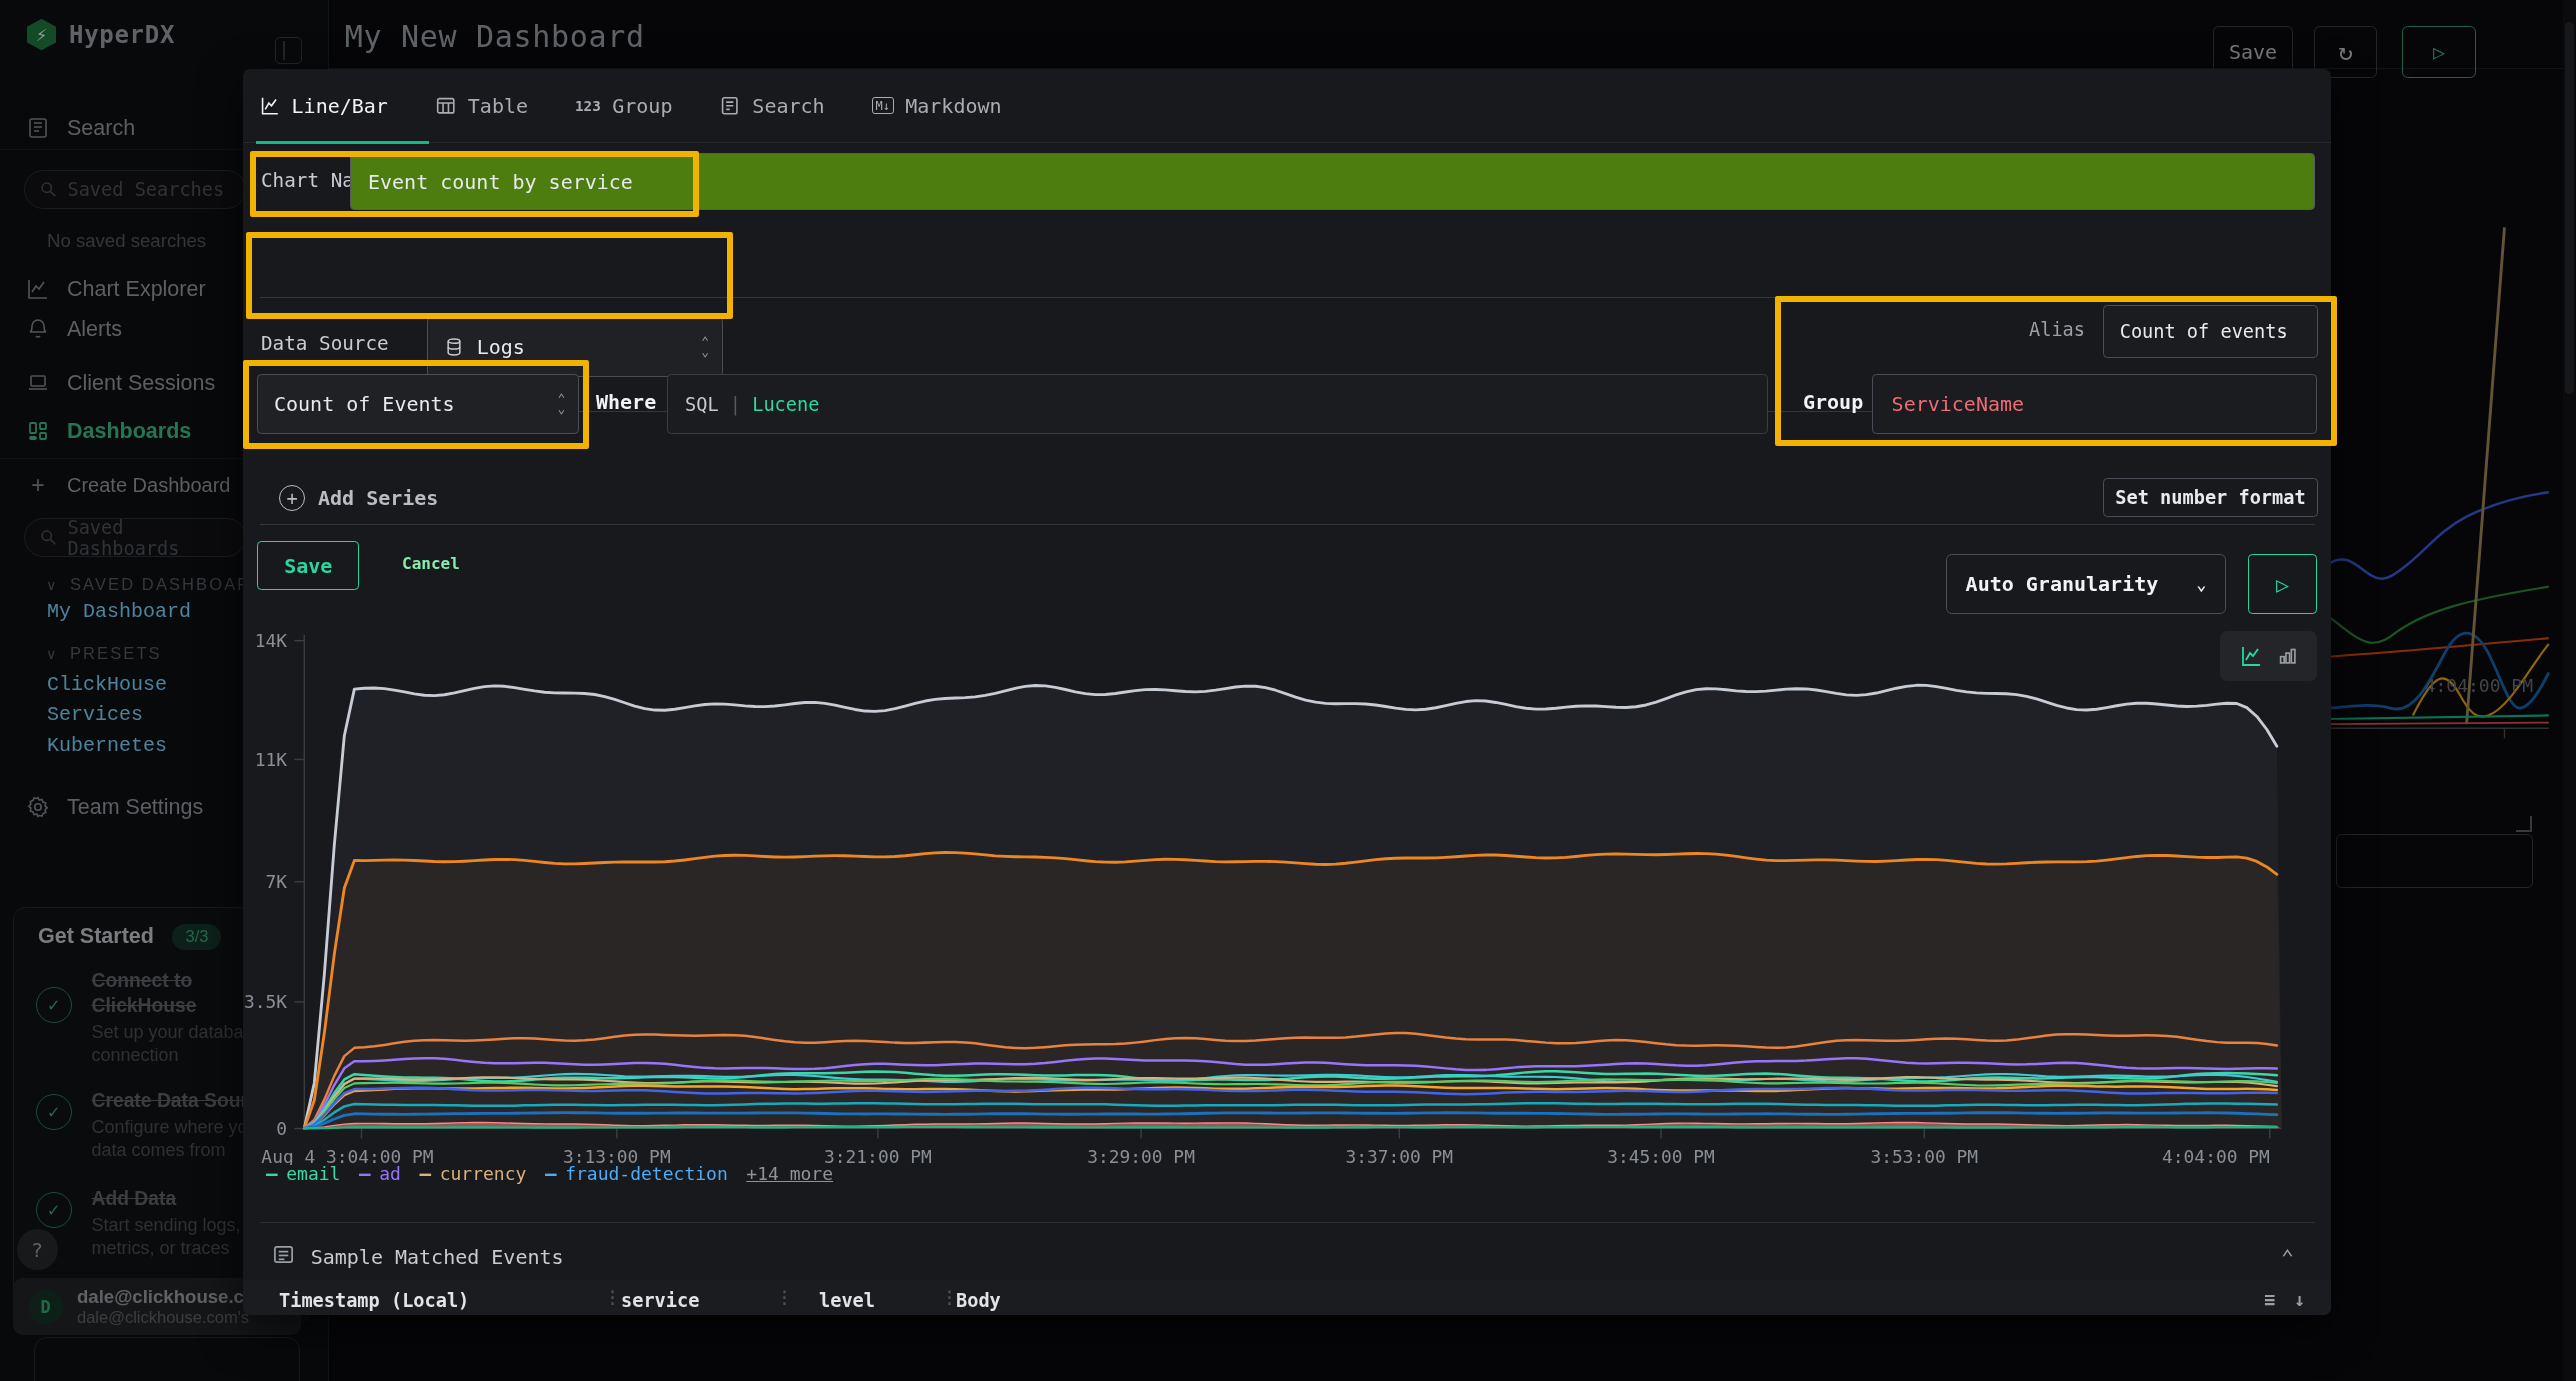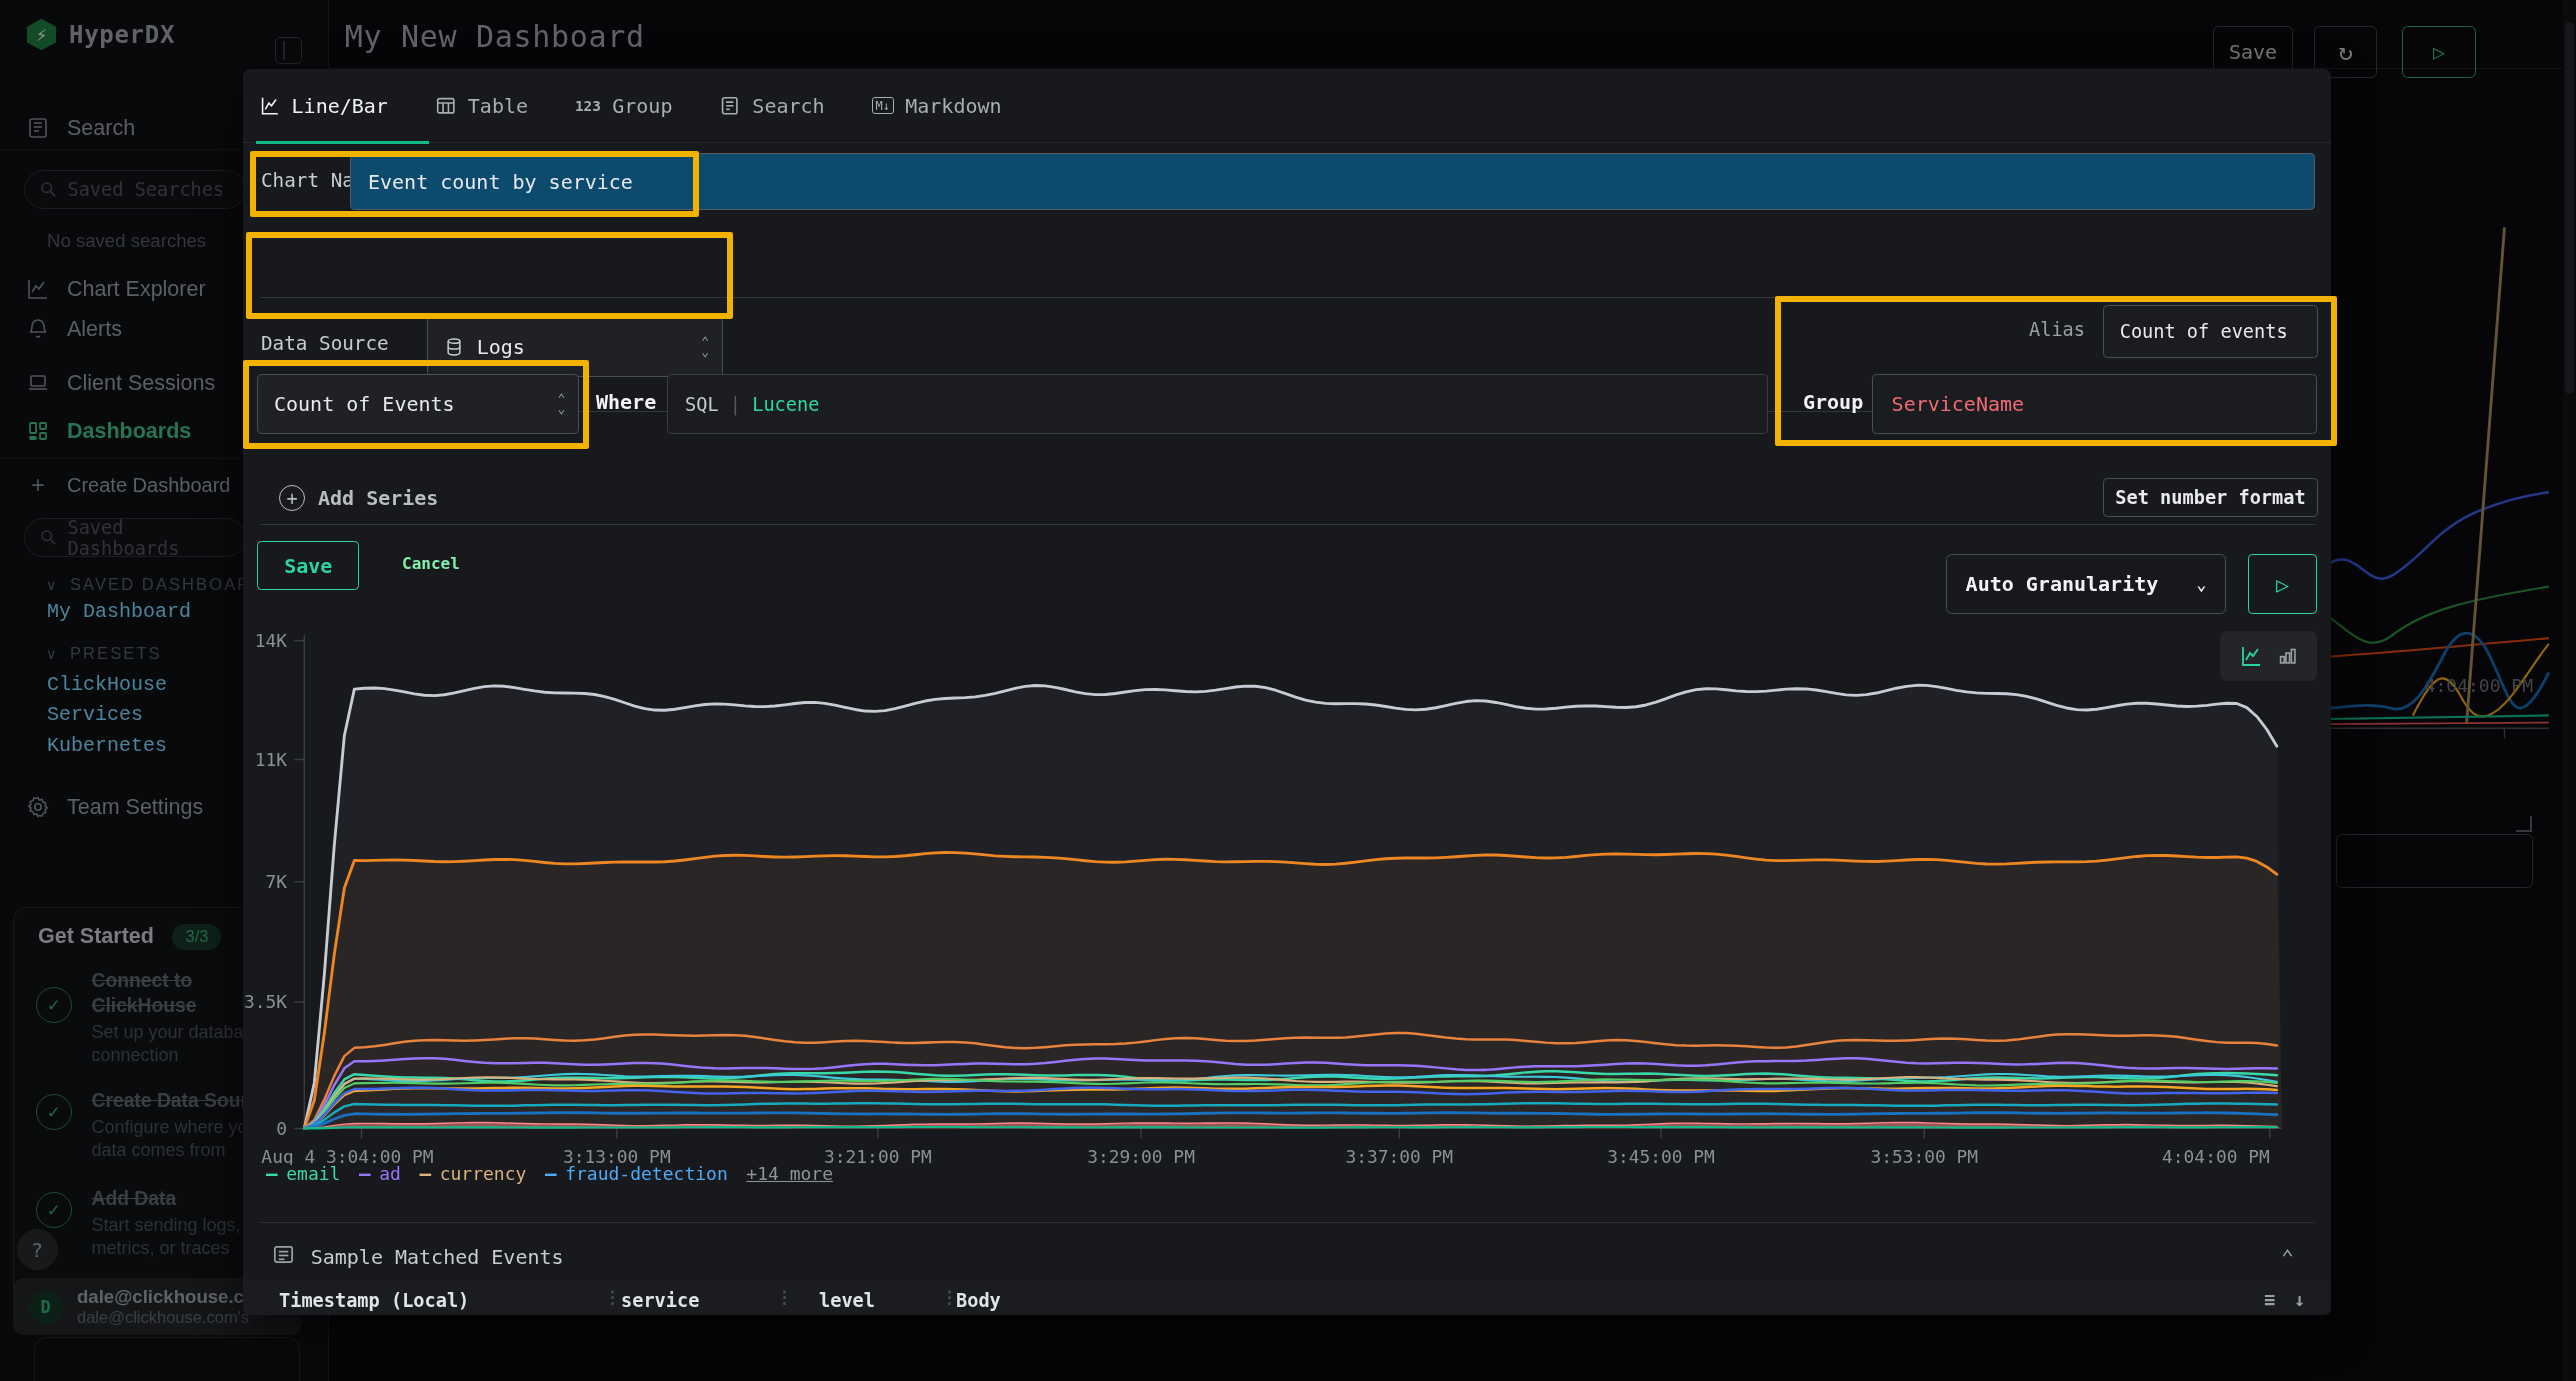--- a/index.html
+++ b/index.html
@@ -74,21 +74,21 @@
   
   #tabs{position:absolute;left:0;top:0;width:100%;height:74px;border-bottom:1.4px solid #26282c;display:flex;align-items:center;padding-left:15.7px;}
   .tab{display:flex;align-items:center;margin-right:47px;color:#a9adb3;font-size:20px;}
   .tab .tic{margin-right:11.4px;display:flex;align-items:center;color:#a9adb3;}
   .tab.active{color:#f1f3f5;}
   .tab.active .tic{color:#f1f3f5;}
   #tab-underline{position:absolute;left:13px;top:72px;width:173px;height:2.9px;background:#12b886;z-index:2;}
   .md-badge{border:1.4px solid #a9adb3;border-radius:2.9px;font-size:12px;padding:0.7px 2.9px;}
 
   .mlabel{color:#c8cbd0;font-size:19.3px;}
-  .minput{background:#0c4a6e;border:1.4px solid #565a63;border-radius:4.3px;color:#e8eaed;font-size:20px;
+  .minput{background:#4d7c0f;border:1.4px solid #565a63;border-radius:4.3px;color:#e8eaed;font-size:20px;
           display:flex;align-items:center;padding-left:17px;}
   .mselect{background:#1f2125;border:1.4px solid #4a4e57;border-radius:4.3px;color:#e8eaed;font-size:20px;
            display:flex;align-items:center;padding-left:15.7px;position:relative;}
   .updown{position:absolute;right:13px;color:#9aa0a6;font-size:13px;line-height:0.8;text-align:center;}
   .mdivider{position:absolute;height:0.7px;background:#33363b;}
 
   #row-chartname-label{position:absolute;left:18px;top:100px;}
   #chartname-input{position:absolute;left:107px;top:84px;width:1965px;height:57px;}
   #row-datasource-label{position:absolute;left:18px;top:263px;}
   #datasource-select{position:absolute;left:184px;top:248px;width:296px;height:60px;}

